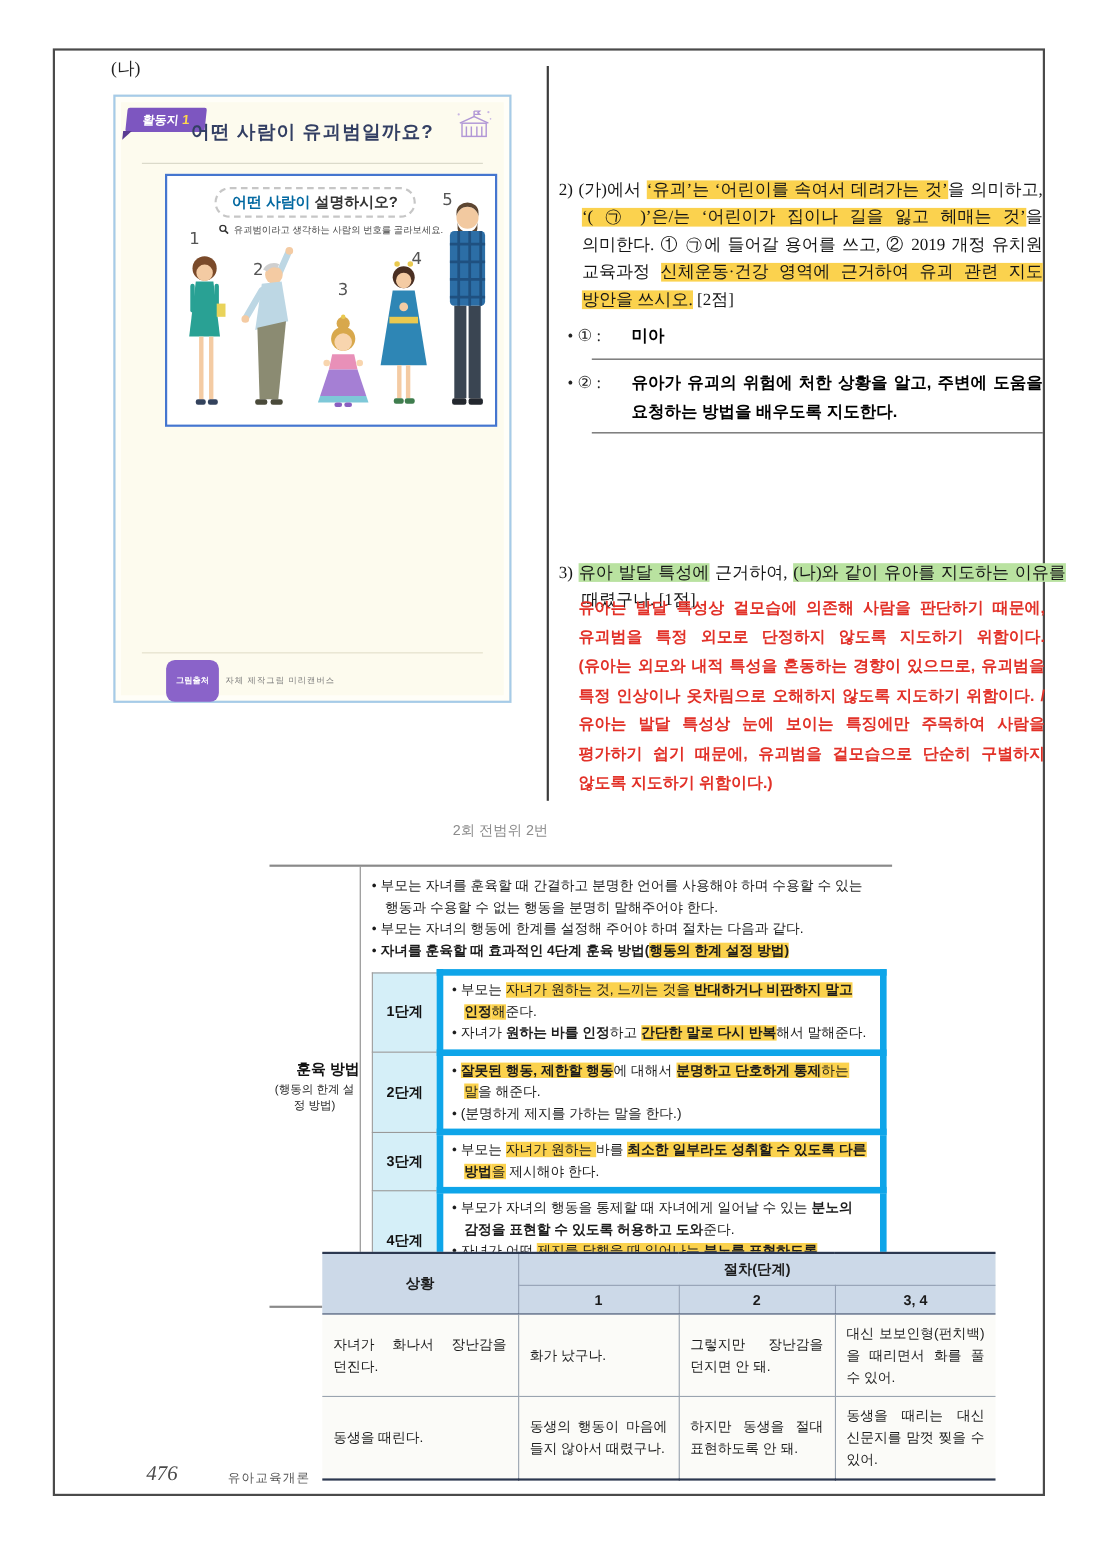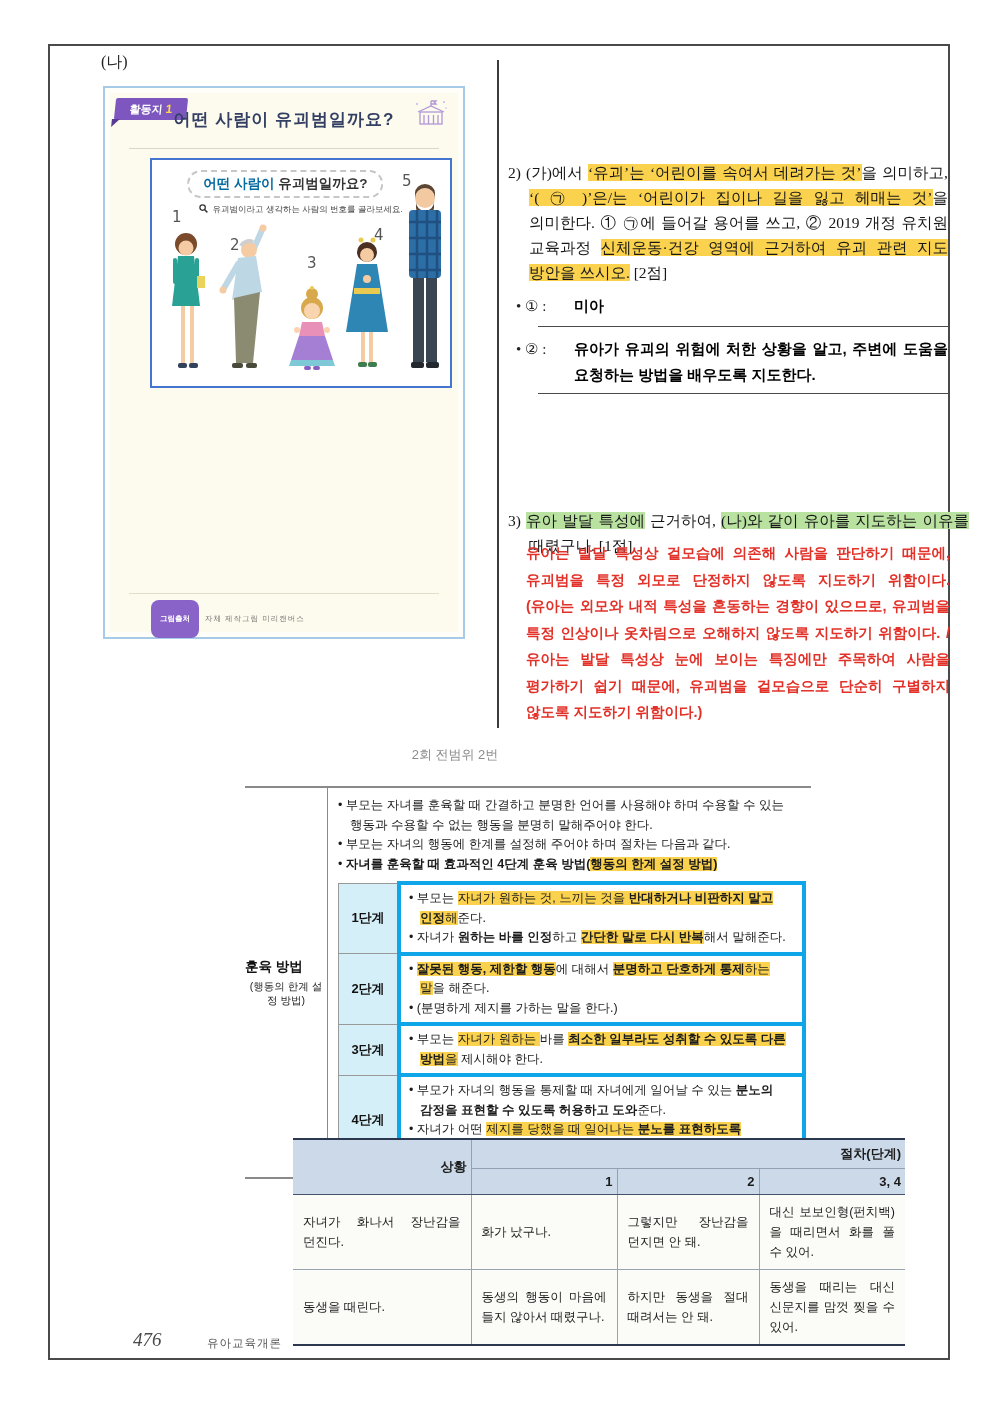--- a/index.html
+++ b/index.html
@@ -41,40 +41,40 @@
   .ans-prefix{flex:none;width:58px;font-family:"Liberation Serif",serif;font-size:15px;color:#222;line-height:26px;}
   .ans-text{color:#000000;font-weight:bold;font-size:15px;line-height:26px;text-align:justify;word-break:keep-all;}
   .uline{position:absolute;border-top:1.5px solid #4a4a4a;}
   .q3{position:absolute;top:348px;left:0;width:440px;}
   .red-par{position:absolute;top:380px;left:18px;width:424px;color:#e23128;font-weight:bold;font-size:14.5px;line-height:26.5px;text-align:justify;word-break:keep-all;}
 
   .caption{left:305px;top:746px;width:300px;text-align:center;font-size:13px;color:#8b8b8b;}
 
   
   .disc{left:245px;top:786px;width:566px;min-height:330px;border-top:2px solid #8a8a8a;border-bottom:2px solid #8a8a8a;display:flex;background:#fff;}
-  .disc-label{flex:none;width:82px;border-right:1.5px solid #8a8a8a;display:flex;flex-direction:column;justify-content:center;align-items:flex-start;text-align:center;}
+  .disc-label{flex:none;width:82px;border-right:1.5px solid #8a8a8a;display:flex;flex-direction:column;justify-content:center;align-items:flex-end;text-align:center;}
   .disc-label .t{font-size:13.5px;font-weight:bold;color:#111;}
   .disc-label .s{font-size:10.5px;color:#222;line-height:14px;margin-top:3px;}
   .disc-content{flex:1;padding:8px 4px 10px 10px;}
   .disc-bullets{list-style:none;margin:0;padding:0;width:468px;}
   .disc-bullets li{font-size:12.5px;line-height:19.5px;color:#1b1b1b;padding-left:12px;text-indent:-12px;word-break:keep-all;}
   .disc-bullets li::before{content:"• ";}
   .stage-table{border-collapse:collapse;margin-top:7px;width:468px;}
   .stage-table th{border:1px solid #999;background:#d5eff8;width:56px;font-size:13px;font-weight:bold;color:#111;text-align:center;}
-  .stage-table td{border:4px solid #0ea5e9;padding:4px 8px;}
+  .stage-table td{border:6px solid #0ea5e9;padding:4px 8px;}
   .stage-table ul{list-style:none;margin:0;padding:0;}
   .stage-table li{font-size:12.5px;line-height:19.5px;color:#1b1b1b;padding-left:11px;text-indent:-11px;word-break:keep-all;}
   .stage-table li::before{content:"• ";}
 
   
   .box82{left:293px;top:1126px;width:616px;}
   .box-title{font-size:14px;font-weight:bold;color:#222;}
   .box-title .blue{color:#1e5cb3;margin-right:9px;}
   .box-t{width:612px;margin-top:12px;border-collapse:collapse;table-layout:fixed;border-top:2.5px solid #2c3850;border-bottom:2.5px solid #2c3850;background:#fbfbf8;}
-  .box-t th{background:#ccd9e8;font-size:13px;font-weight:bold;color:#1b1b1b;border:1px solid #93a0b4;padding:5px 4px;text-align:right;}
+  .box-t th{background:#ccd9e8;font-size:13px;font-weight:bold;color:#1b1b1b;border:1px solid #93a0b4;padding:5px 4px;text-align:center;}
   .box-t thead tr:last-child th{border-bottom:1.5px solid #46536e;}
   .box-t th.sit{border-bottom:1.5px solid #46536e;}
   .box-t td{border:1px solid #9aa4b0;padding:7px 10px;font-size:12.5px;line-height:20px;color:#1c1c1c;vertical-align:middle;text-align:justify;word-break:keep-all;}
   .box-t th:first-child,.box-t td:first-child{border-left:none;margin-top:15px;}
   .box-t th:last-child,.box-t td:last-child{border-right:none;}
 
   .pgnum{left:133px;top:1329px;font-family:"Liberation Serif",serif;font-style:italic;font-size:19px;color:#2a2a2a;opacity:.85;filter:blur(.3px);}
   .bookttl{left:207px;top:1336px;font-size:11.5px;color:#2a2a2a;letter-spacing:1px;opacity:.8;filter:blur(.4px);}
 </style>
 </head>
@@ -106,21 +106,21 @@
       <g fill="#c9b6e4">
           <circle cx="2" cy="6" r="1"></circle>
           <circle cx="29" cy="4" r="1"></circle>
           <circle cx="31" cy="10" r="0.8"></circle>
         </g>
     </svg>
     <div class="ws-hr"></div>
 
     <div class="ws-panel">
       <div class="ws-pill">
-        <span class="accent">어떤 사람이</span><span> 유괴범일까요?</span>
+        <span class="accent">어떤 사람이</span><span> 설명하시오?</span>
       </div>
       <div class="ws-instr">
         <svg width="9" height="9" viewBox="0 0 10 10">
             <circle cx="4" cy="4" r="3" fill="none" stroke="#333" stroke-width="1.4"></circle>
             <line x1="6.3" y1="6.3" x2="9.3" y2="9.3" stroke="#333" stroke-width="1.6"></line>
           </svg>
         <span>유괴범이라고 생각하는 사람의 번호를 골라보세요.</span>
       </div>
 
       <svg class="people-svg" viewBox="0 0 298 226">
@@ -311,21 +311,21 @@
       <tbody>
         <tr>
           <td>자녀가 화나서 장난감을 던진다.</td>
           <td>화가 났구나.</td>
           <td>그렇지만 장난감을 던지면 안 돼.</td>
           <td>대신 보보인형(펀치백)을 때리면서 화를 풀 수 있어.</td>
         </tr>
         <tr>
           <td>동생을 때린다.</td>
           <td>동생의 행동이 마음에 들지 않아서 때렸구나.</td>
-          <td>하지만 동생을 절대 때려서는 안 돼.</td>
+          <td>하지만 동생을 절대 표현하도록 안 돼.</td>
           <td>동생을 때리는 대신 신문지를 맘껏 찢을 수 있어.</td>
         </tr>
       </tbody>
     </table>
   </section>
 
   <div class="abs pgnum">476</div>
   <div class="abs bookttl">유아교육개론</div>
 
 </div>

